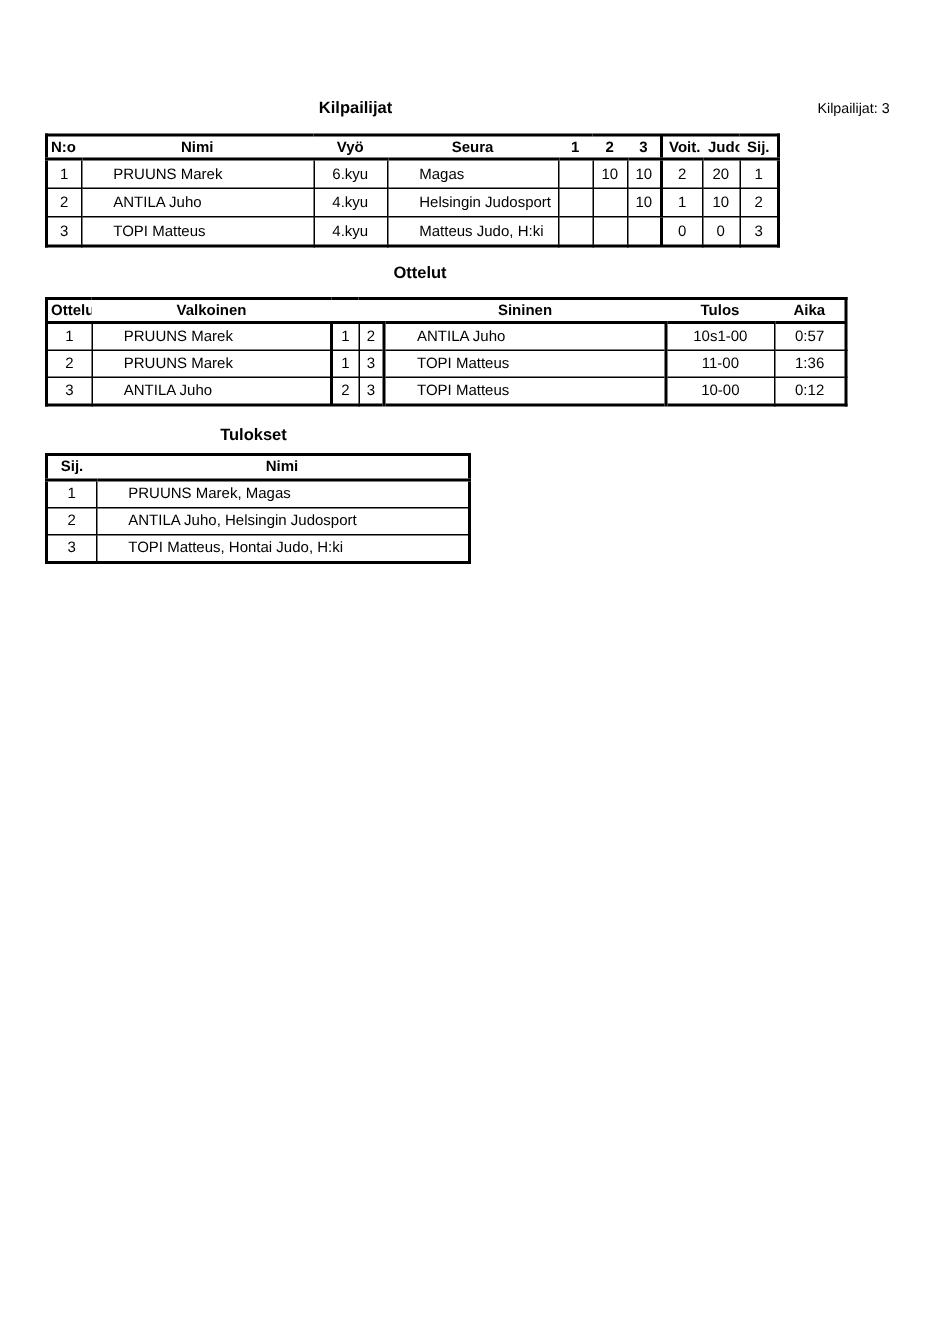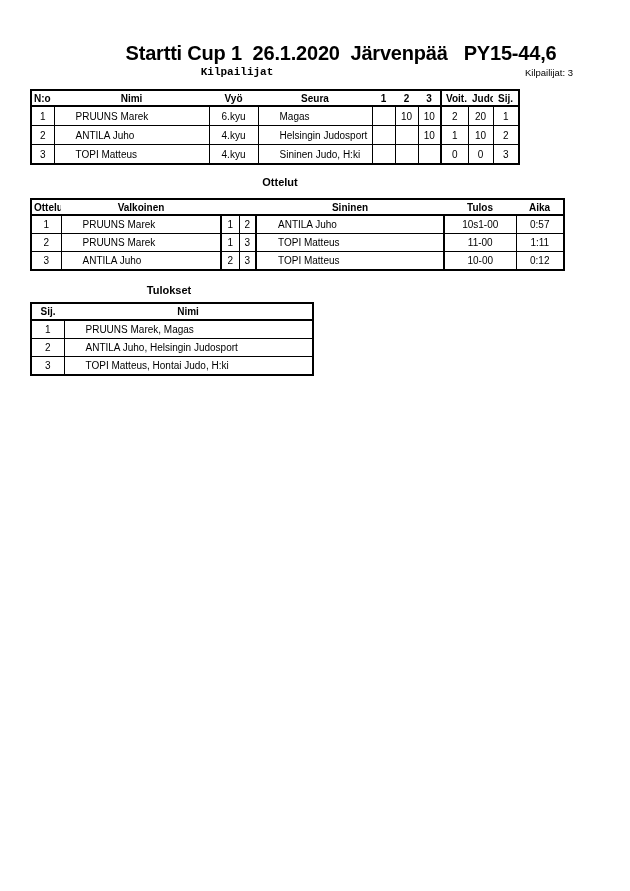--- a/index.html
+++ b/index.html
@@ -23,32 +23,32 @@
     width: 580px;
     text-align: center;
     font-size: 20px;
     font-weight: bold;
     white-space: pre;
     letter-spacing: -0.2px;
   }
   .competitors-count {
     position: absolute;
     top: 67px;
-    left: 525px;
+    left: 545px;
     font-size: 9.5px;
   }
   .heading {
     position: absolute;
     width: 160px;
     text-align: center;
     font-size: 11px;
     font-weight: bold;
     white-space: pre;
   }
-  .h-kilpailijat { top: 66px;  left: 157px; font-family: Liberation Mono, monospace; }
+  .h-kilpailijat { top: 66px;  left: 157px; }
   .h-ottelut     { top: 176px; left: 200px; }
   .h-tulokset    { top: 284px; left: 89px;  }
 
   table {
     position: absolute;
     border-collapse: collapse;
     table-layout: fixed;
     font-size: 10px;
     border: 2px solid #000;
     background: #fff;
@@ -79,21 +79,20 @@
   .t-ottelut     { left: 30px; top: 198px; width: 533px; }
   .t-tulokset    { left: 30px; top: 302px; width: 282px; }
   .t-tulokset thead th { height: 15px; }
   .t-kilpailijat tbody td { height: 18px; }
 </style>
 </head>
 <body>
 
 <div class="page">
 
-  <div class="doc-title">Startti Cup 1  26.1.2020  Järvenpää   PY15-44,6</div>
   <div class="competitors-count">Kilpailijat: 3</div>
 
   <div class="heading h-kilpailijat">Kilpailijat</div>
 
   <table class="t-kilpailijat">
     <colgroup>
       <col style="width:23px">
         <col style="width:155px">
         <col style="width:49px">
         <col style="width:114px">
@@ -140,21 +139,21 @@
         <td></td>
         <td>10</td>
         <td class="thick-l">1</td>
         <td>10</td>
         <td>2</td>
       </tr>
       <tr>
         <td>3</td>
         <td class="al">TOPI Matteus</td>
         <td>4.kyu</td>
-        <td class="al">Sininen Judo, H:ki</td>
+        <td class="al">Matteus Judo, H:ki</td>
         <td></td>
         <td></td>
         <td></td>
         <td class="thick-l">0</td>
         <td>0</td>
         <td>3</td>
       </tr>
     </tbody>
   </table>
 
@@ -191,21 +190,21 @@
         <td class="thick-l">10s1-00</td>
         <td>0:57</td>
       </tr>
       <tr>
         <td>2</td>
         <td class="al">PRUUNS Marek</td>
         <td class="thick-l">1</td>
         <td>3</td>
         <td class="al thick-l">TOPI Matteus</td>
         <td class="thick-l">11-00</td>
-        <td>1:11</td>
+        <td>1:36</td>
       </tr>
       <tr>
         <td>3</td>
         <td class="al">ANTILA Juho</td>
         <td class="thick-l">2</td>
         <td>3</td>
         <td class="al thick-l">TOPI Matteus</td>
         <td class="thick-l">10-00</td>
         <td>0:12</td>
       </tr>

